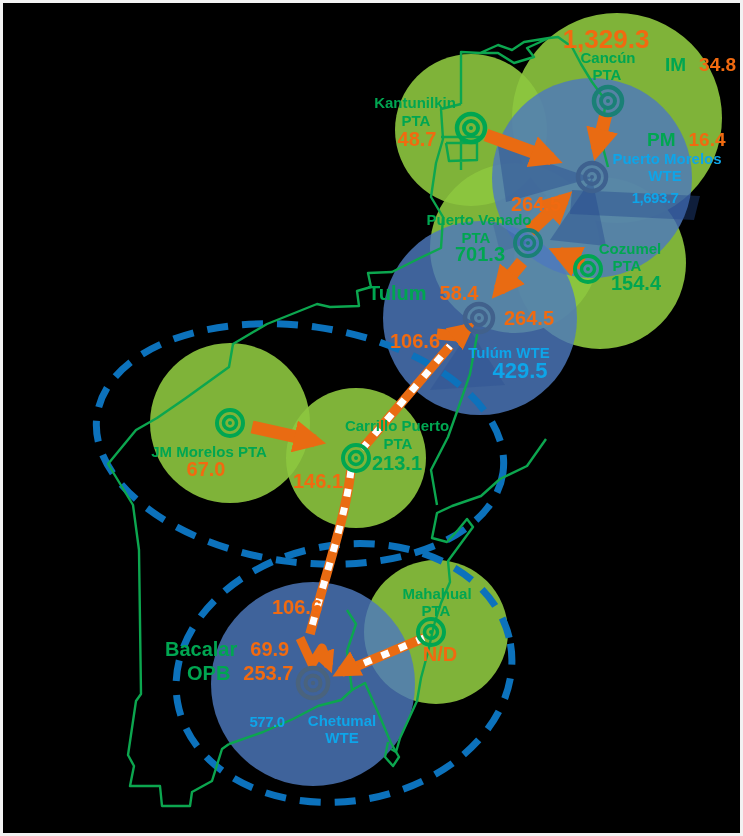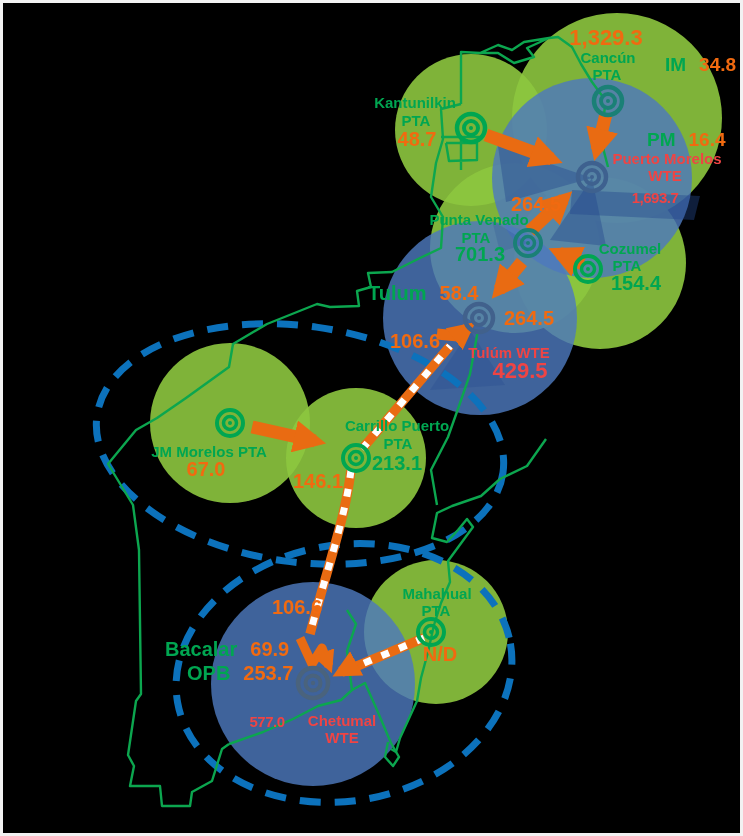--- a/index.html
+++ b/index.html
@@ -1,22 +1,22 @@
 <!DOCTYPE html>
 <html><head>
 <meta charset="utf-8">
 <style>
   html,body{margin:0;padding:0;background:#000;}
   #stage{position:relative;width:737px;height:830px;background:#000;border:3px solid #f2f2f2;overflow:hidden;}
   svg{position:absolute;left:0;top:0;}
   .lbl{position:absolute;font-family:"Liberation Sans",sans-serif;font-weight:bold;font-size:15px;
        line-height:1.06;text-align:center;transform:translateX(-50%);white-space:nowrap;}
   .row{display:flex;gap:13px;transform:none;text-align:left;}
-  .g{color:#00A651}.o{color:#F16A10}.b{color:#ef4444}
-  .s18{font-size:20px}.s19{font-size:19px}.s20{font-size:20px}.s21{font-size:22px}
+  .g{color:#00A651}.o{color:#F16A10}.b{color:#0ea5e9}
+  .s18{font-size:20px}.s19{font-size:19px}.s20{font-size:20px}.s21{font-size:26px}
   .s22{font-size:22px}.s23{font-size:15px;letter-spacing:-.5px}
 </style>
 </head>
 <body>
 
 <div id="stage">
 
 <svg width="737" height="830" viewBox="3 3 737 830">
   <defs>
     <marker id="ah" viewBox="0 0 10 10" refX="6.5" refY="5" markerWidth="2.5" markerHeight="2.5" orient="auto" markerUnits="strokeWidth">
@@ -156,21 +156,21 @@
 <div class="lbl row s19" style="left:644px;top:127px">
   <span class="g">PM</span>
   <span class="o">16.4</span>
 </div>
 <div class="lbl b" style="left:664px;top:148px">Puerto Morelos</div>
 <div class="lbl b" style="left:662px;top:165px">WTE</div>
 <div class="lbl b s23" style="left:652px;top:187px">1,693.7</div>
 
 <div class="lbl o s20" style="left:533px;top:191px">264.5</div>
 
-<div class="lbl g" style="left:476px;top:209px">Punta Venado</div>
+<div class="lbl g" style="left:476px;top:209px">Puerto Venado</div>
 <div class="lbl g" style="left:473px;top:227px">PTA</div>
 <div class="lbl g s20" style="left:477px;top:241px">701.3</div>
 
 <div class="lbl g" style="left:627px;top:238px">Cozumel</div>
 <div class="lbl g" style="left:624px;top:255px">PTA</div>
 <div class="lbl g s20" style="left:633px;top:270px">154.4</div>
 
 <div class="lbl row s18" style="left:365px;top:280px">
   <span class="g">Tulum</span>
   <span class="o">58.4</span>

